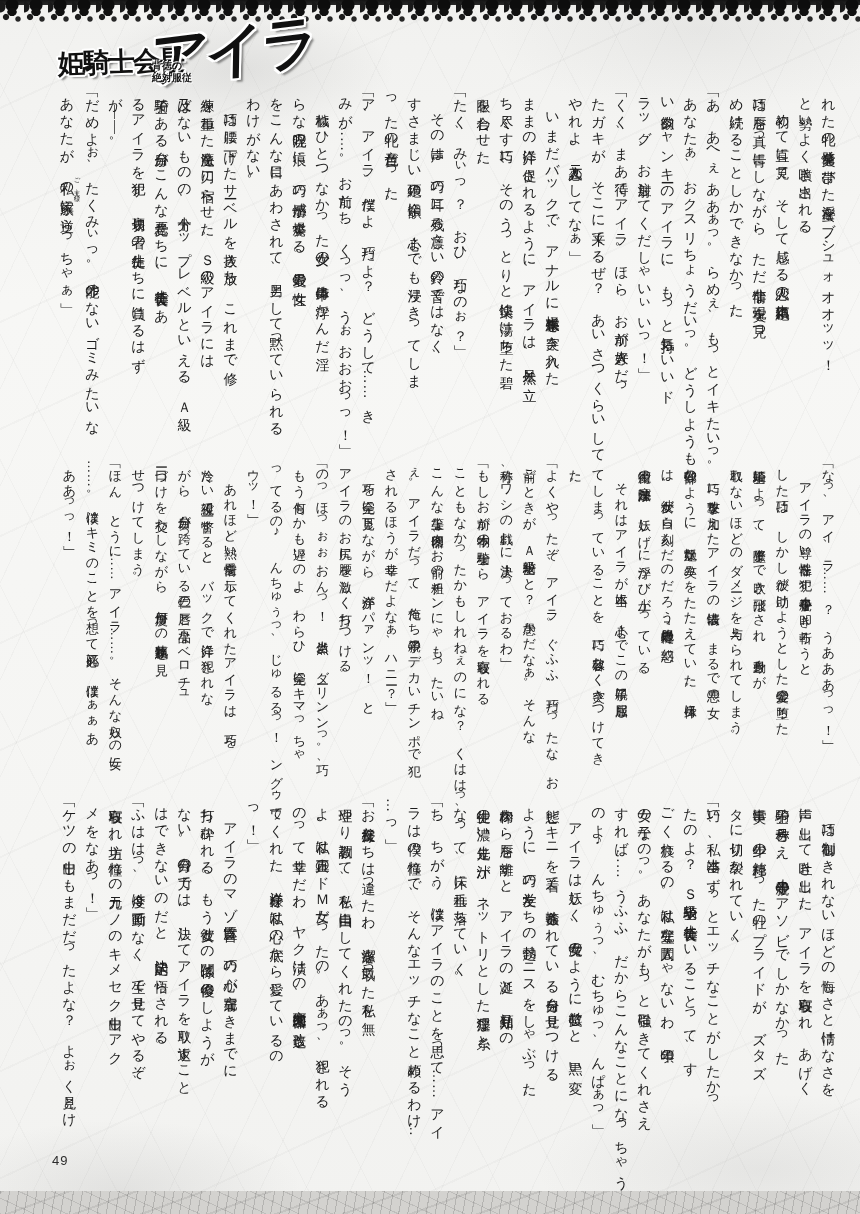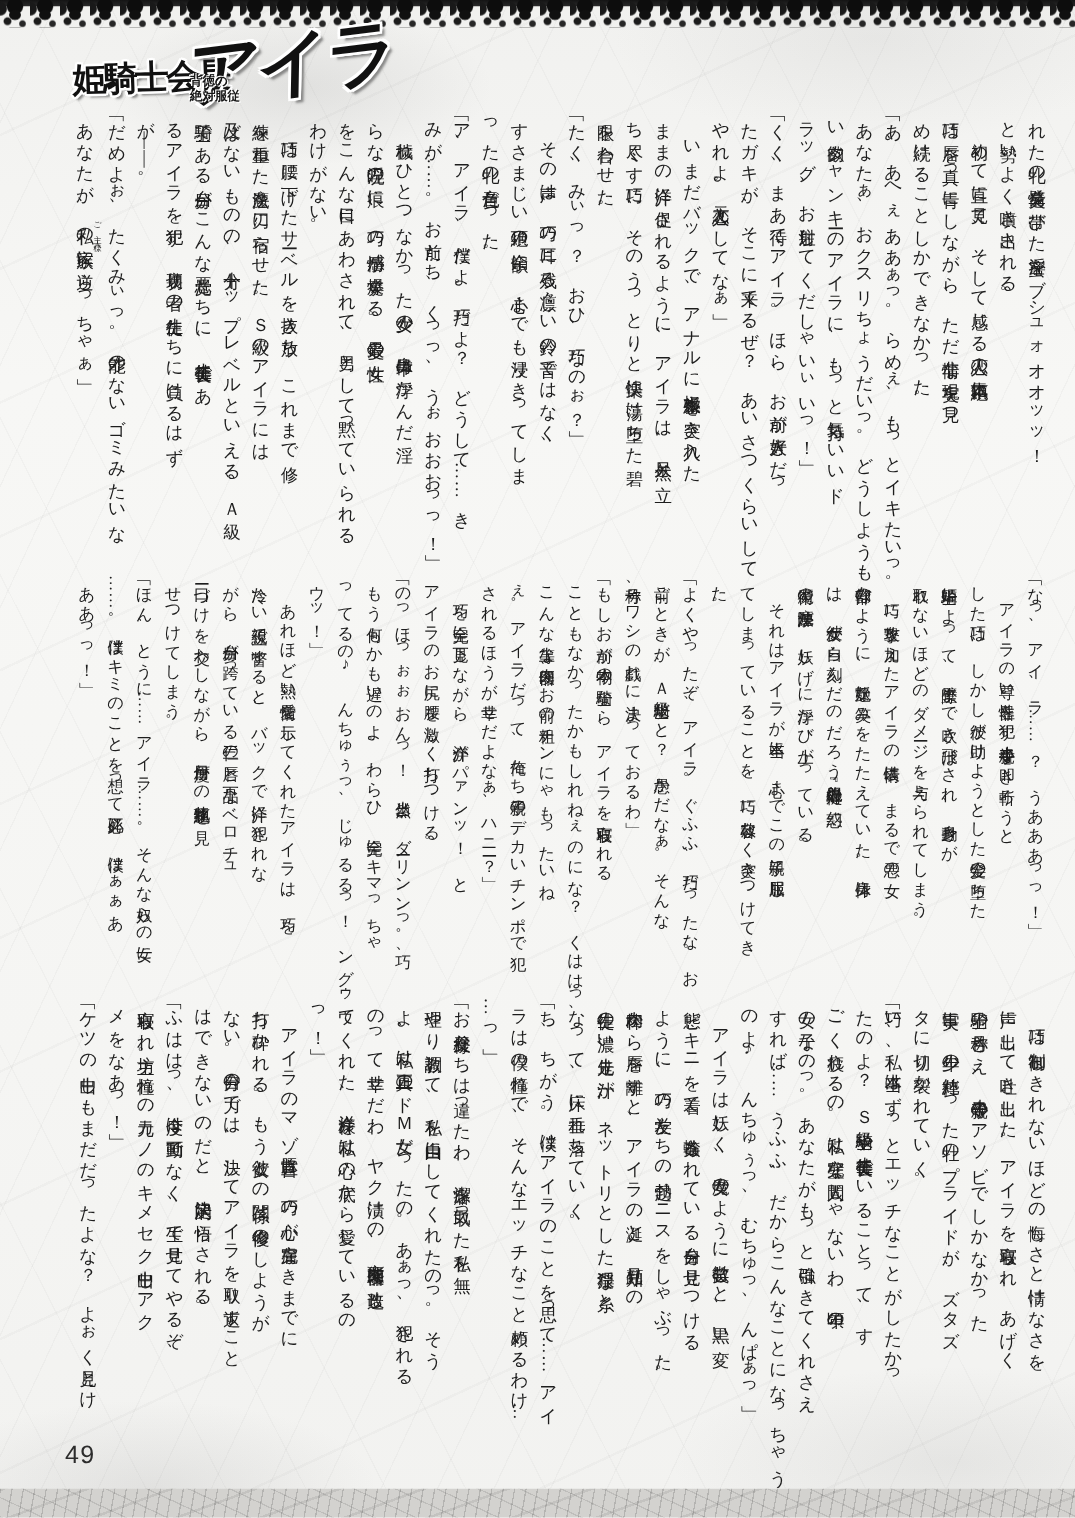--- a/index.html
+++ b/index.html
@@ -78,21 +78,21 @@
   .tcol{
     font-size:14px;line-height:23px;letter-spacing:1px;
     white-space:nowrap;height:100%;
   }
   .band-2 .tcol{font-size:13px;letter-spacing:0.8px;}
   ruby rt{font-size:6.5px;letter-spacing:0;font-weight:normal;}
   
   .pagenum{
     position:absolute;left:52px;top:1153px;
     font-family:"Liberation Sans","DejaVu Sans",sans-serif;
-    font-size:20px;color:#2c2c2c;letter-spacing:1px;
+    font-size:13px;color:#2c2c2c;letter-spacing:1px;
   }
 </style>
 </head>
 <body>
 
 <div class="texture"></div>
 
 <div class="lace"></div>
 
 <header class="logo">

